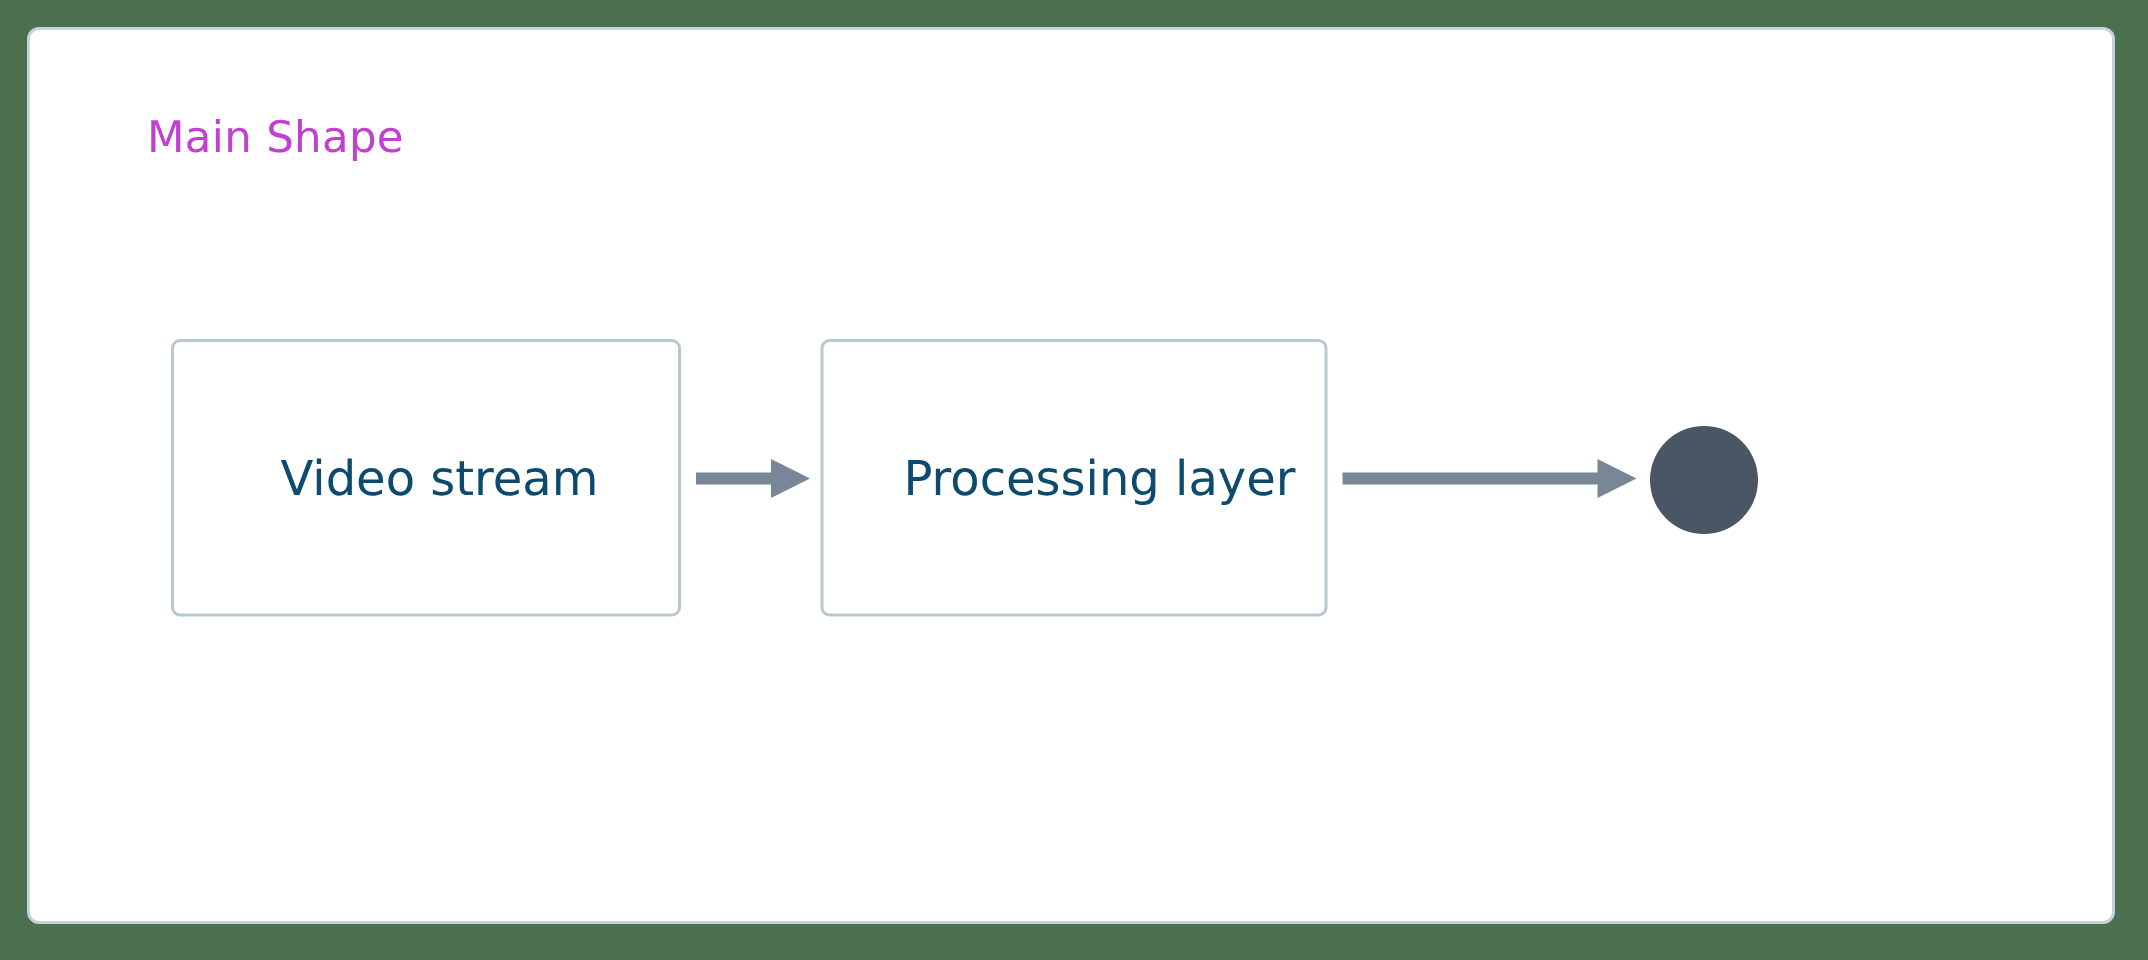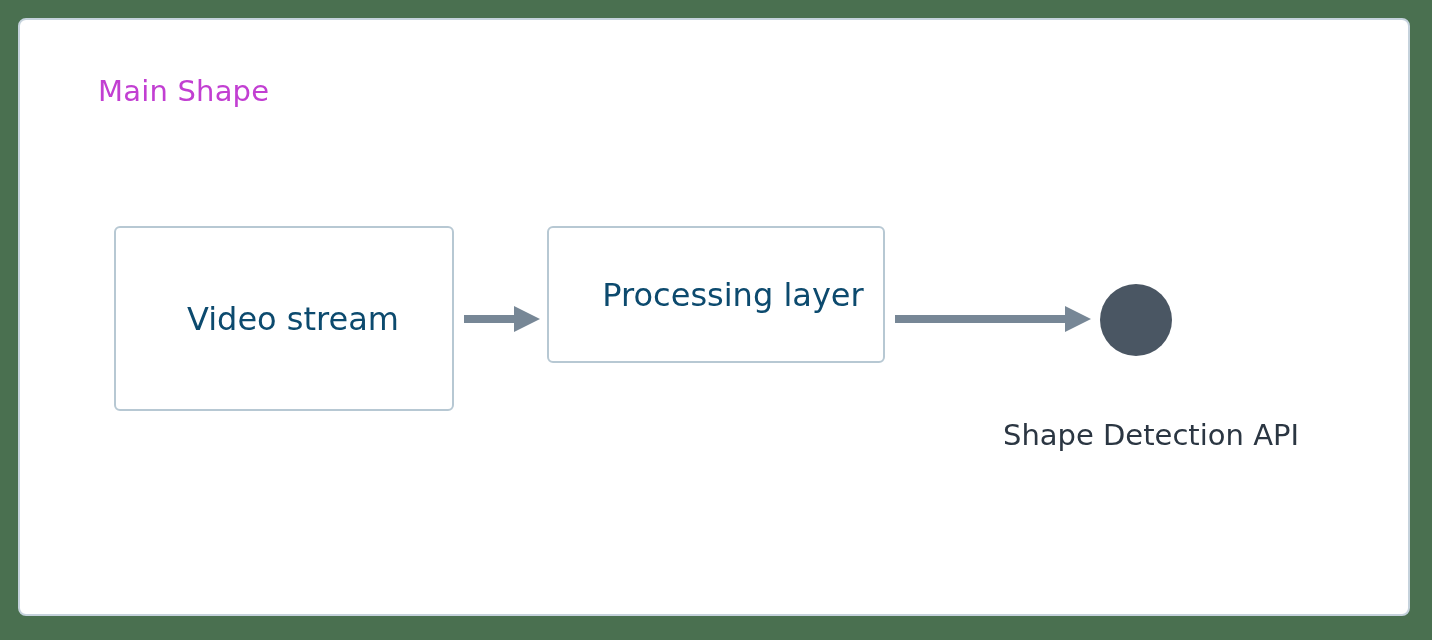--- a/index.html
+++ b/index.html
@@ -67,21 +67,21 @@
   #box-video {
     left: 114px;
     top: 226px;
     width: 340px;
     height: 185px;
   }
   #box-processing {
     left: 547px;
     top: 226px;
     width: 338px;
-    height: 137px;
+    height: 185px;
     padding-left: 16px;
   }
 
   
   .arrow {
     position: absolute;
     display: block;
   }
   #arrow-1 {
     left: 462px;
@@ -138,15 +138,14 @@
   <div class="node-box" id="box-processing">
     <span class="node-label">Processing layer</span>
   </div>
 
   <svg class="arrow" id="arrow-2" viewBox="0 0 200 38">
     <path d="M 2 15 L 172 15 L 172 6 L 198 19 L 172 32 L 172 23 L 2 23 Z" fill="#778796"></path>
   </svg>
 
   <div class="api-circle"></div>
 
-  <div class="api-caption">Shape Detection API</div>
 
 </div>
 
 </body></html>

